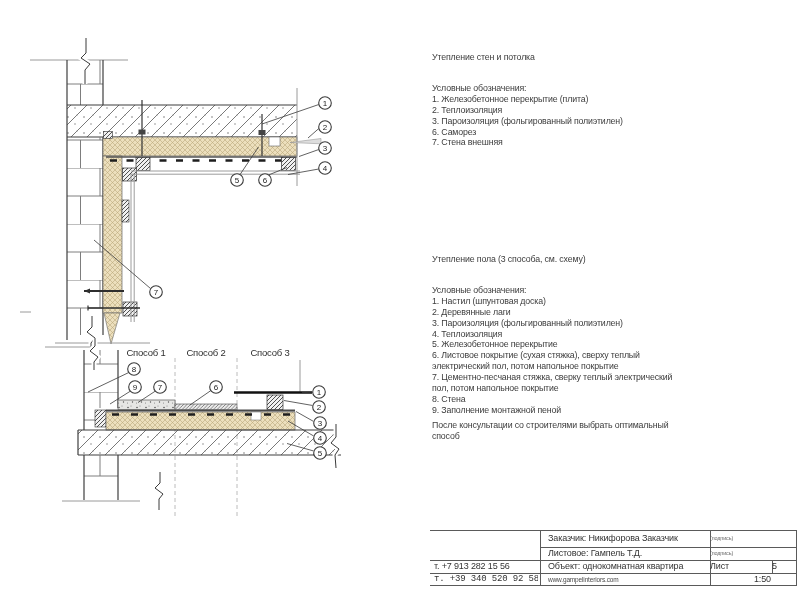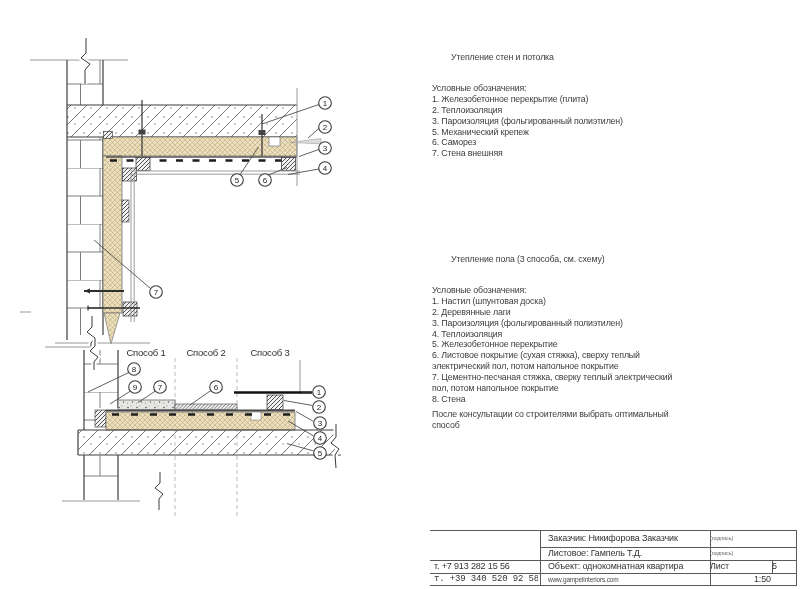--- a/index.html
+++ b/index.html
@@ -1,21 +1,21 @@
 <!DOCTYPE html>
 <html><head>
 <meta charset="utf-8">
 <style>
   html,body{margin:0;padding:0;background:#fff;}
   .page{position:relative;width:800px;height:589px;background:#ffffff;overflow:hidden;
         font-family:"Liberation Sans",sans-serif;color:#3b3b3b;}
   
   .legend-block{position:absolute;left:432px;width:362px;font-size:8.8px;line-height:10.9px;
                 letter-spacing:-0.15px;color:#3c3c3c;}
-  .legend-block .lg-title{white-space:pre-line;margin-left:19px;}
+  .legend-block .lg-title{white-space:pre-line;}
   .legend-block .lg-heading{margin-top:20px;}
   .legend-block ul{list-style:none;margin:0;padding:0;}
   .legend-block li{white-space:pre-line;}
   .legend-block .lg-note{margin-top:4px;white-space:pre-line;}
   #legend-ceiling{top:52px;}
   #legend-floor{top:254px;}
   
   svg.drawings{position:absolute;left:0;top:0;}
   .callout circle{fill:#fff;stroke:#3a3a3a;stroke-width:1.1;}
   .callout text{font-size:8px;text-anchor:middle;fill:#222;}
@@ -263,40 +263,40 @@
     </g>
   </svg>
 
   <div class="legend-block" id="legend-ceiling">
     <div class="lg-title">Утепление стен и потолка</div>
     <div class="lg-heading">Условные обозначения:</div>
     <ul>
       <li>1. Железобетонное перекрытие (плита)</li>
       <li>2. Теплоизоляция</li>
       <li>3. Пароизоляция (фольгированный полиэтилен)</li>
-      <li>5. Механический крепеж</li>
       <li>6. Саморез</li>
       <li>7. Стена внешняя</li>
     </ul>
   </div>
 
   <div class="legend-block" id="legend-floor">
     <div class="lg-title">Утепление пола (3 способа, см. схему)</div>
     <div class="lg-heading">Условные обозначения:</div>
     <ul>
       <li>1. Настил (шпунтовая доска)</li>
       <li>2. Деревянные лаги</li>
       <li>3. Пароизоляция (фольгированный полиэтилен)</li>
       <li>4. Теплоизоляция</li>
       <li>5. Железобетонное перекрытие</li>
       <li>6. Листовое покрытие (сухая стяжка), сверху теплый
 электрический пол, потом напольное покрытие</li>
       <li>7. Цементно-песчаная стяжка, сверку теплый электрический
 пол, потом напольное покрытие</li>
       <li>8. Стена</li>
+      <li>9. Заполнение монтажной пеной</li>
     </ul>
     <div class="lg-note">После консультации со строителями выбрать оптимальный
 способ</div>
   </div>
 
   <div class="tb">
 
     <div class="hline" style="left:0;top:0;width:367px;"></div>
     <div class="hline" style="left:110px;top:17px;width:257px;"></div>
     <div class="hline" style="left:0;top:30px;width:367px;"></div>

